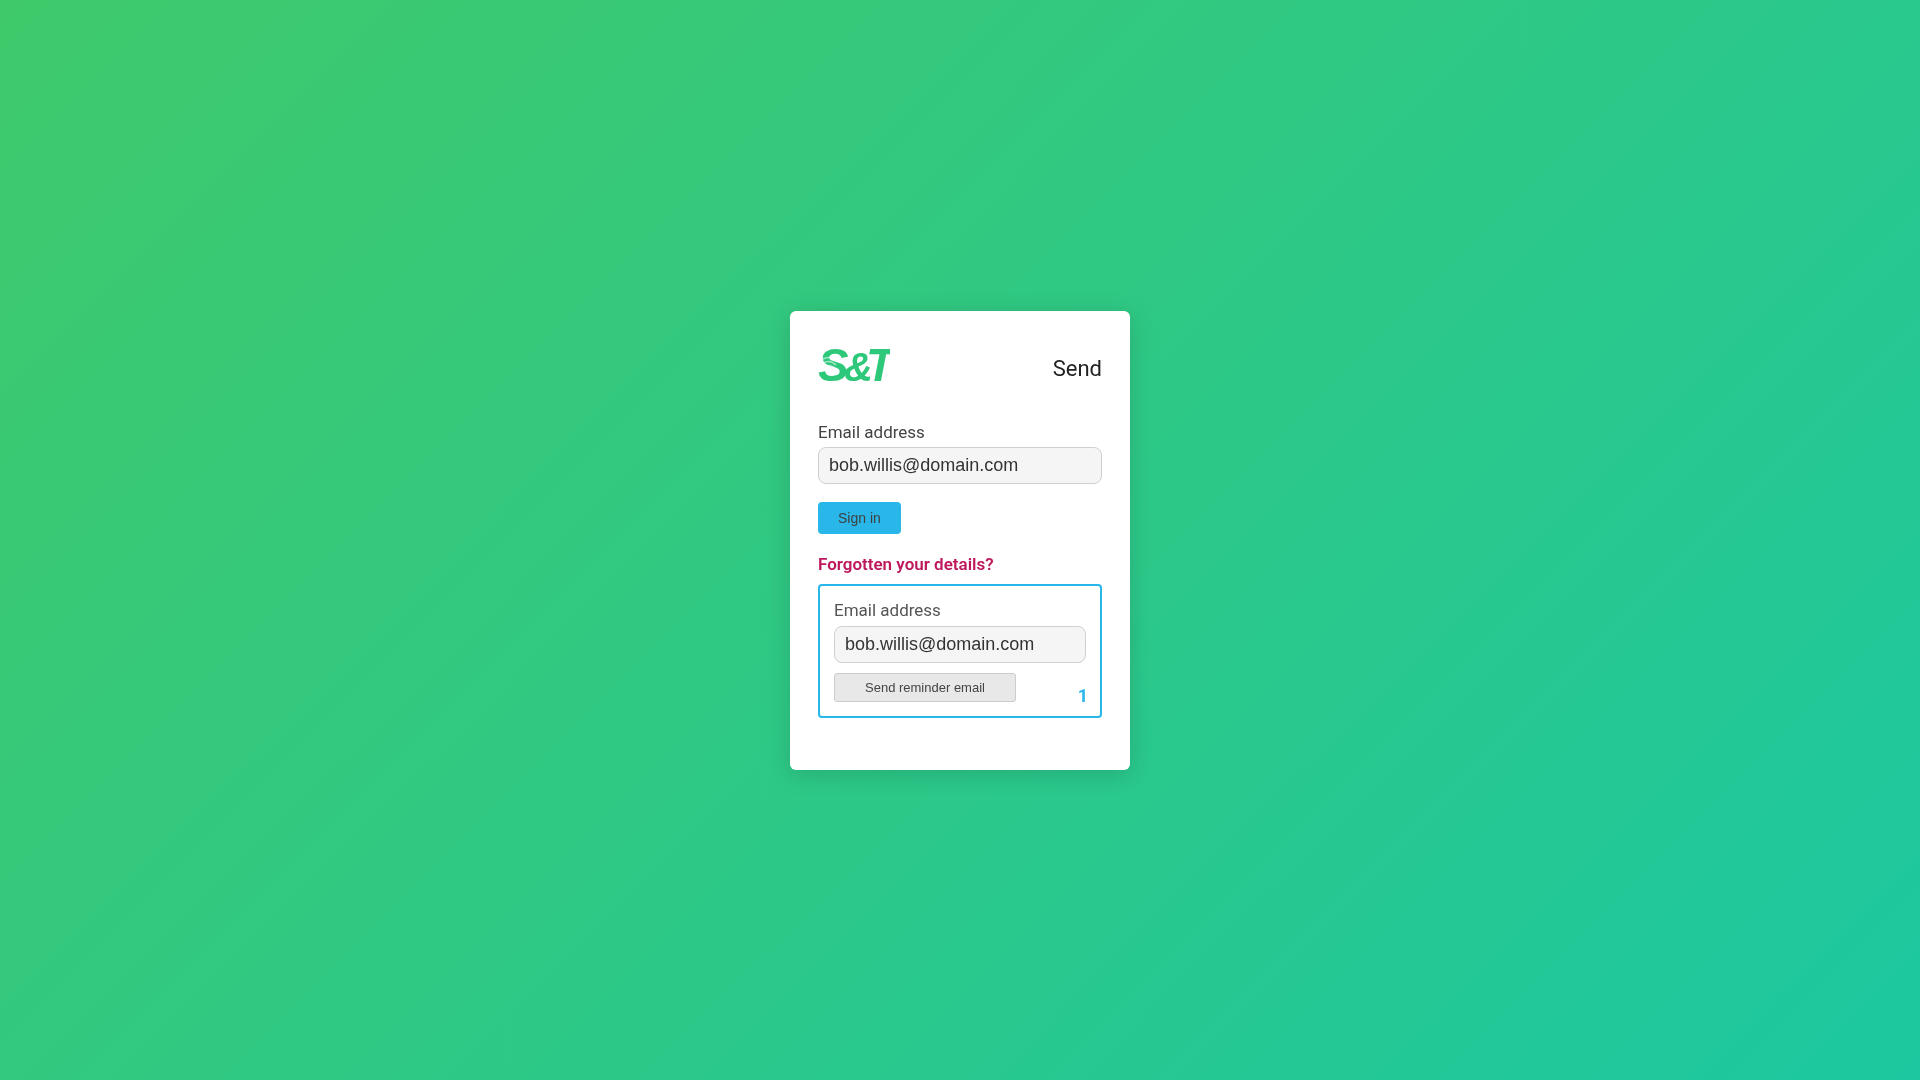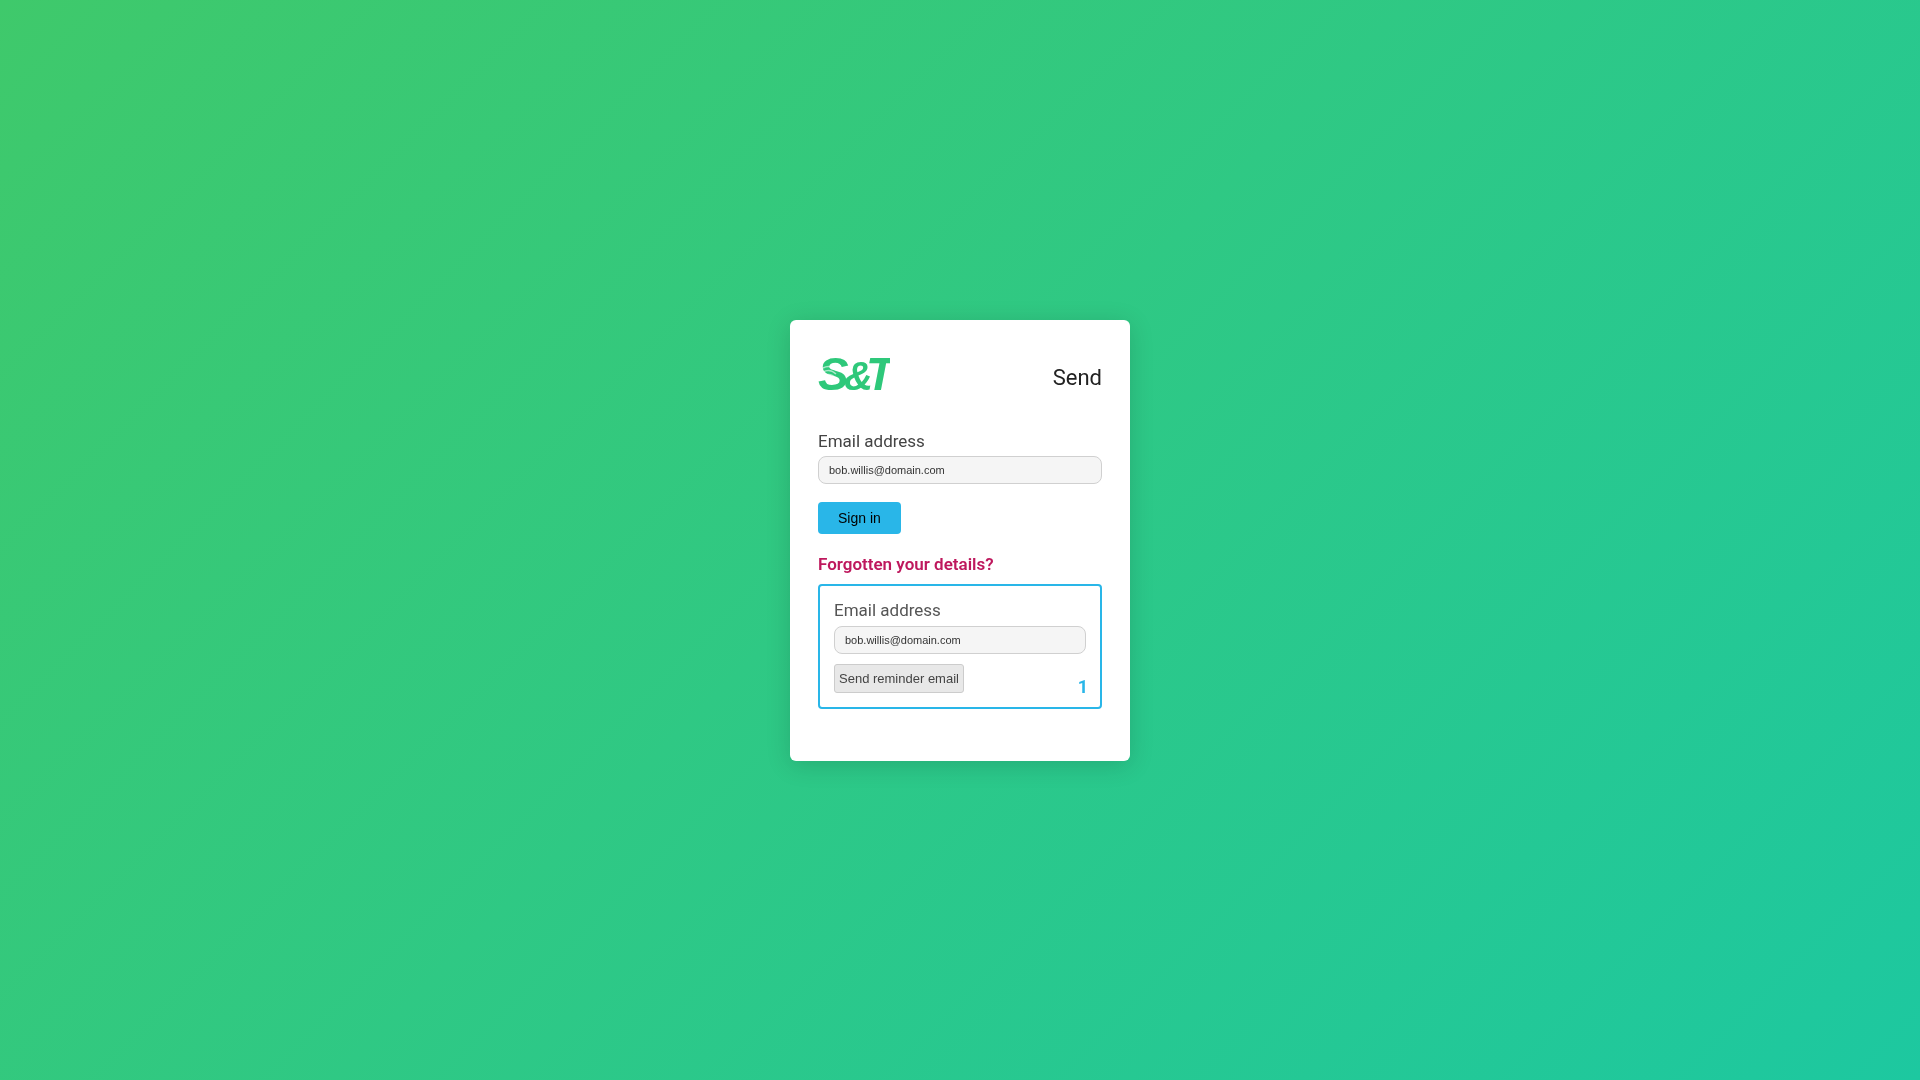--- a/index.html
+++ b/index.html
@@ -61,29 +61,29 @@
       font-size: 17px;
       color: #444;
       margin-bottom: 5px;
     }
 
     .form-input {
       width: 100%;
       padding: 7px 10px;
       border: 1px solid #d0d0d0;
       border-radius: 8px;
-      font-size: 11px;
+      font-size: 18px;
       color: #333;
       background: #f5f5f5;
       outline: none;
     }
 
     .sign-in-btn {
       background: #29b6e8;
-      color: #000000;
+      color: #404040;
       border: none;
       border-radius: 4px;
       padding: 8px 20px;
       font-size: 14px;
       cursor: pointer;
       font-weight: 500;
       margin-top: 4px;
     }
 
     .forgotten-title {
@@ -110,21 +110,21 @@
     .forgotten-box .form-label {
       color: #555;
       margin-bottom: 6px;
     }
 
     .send-btn {
       background: #e8e8e8;
       color: #444;
       border: 1px solid #ccc;
       border-radius: 3px;
-      padding: 6px 4px;
+      padding: 6px 30px;
       font-size: 13px;
       cursor: pointer;
       margin-top: 10px;
     }
 
     .badge-number {
       position: absolute;
       bottom: 10px;
       right: 12px;
       color: #29b6e8;

